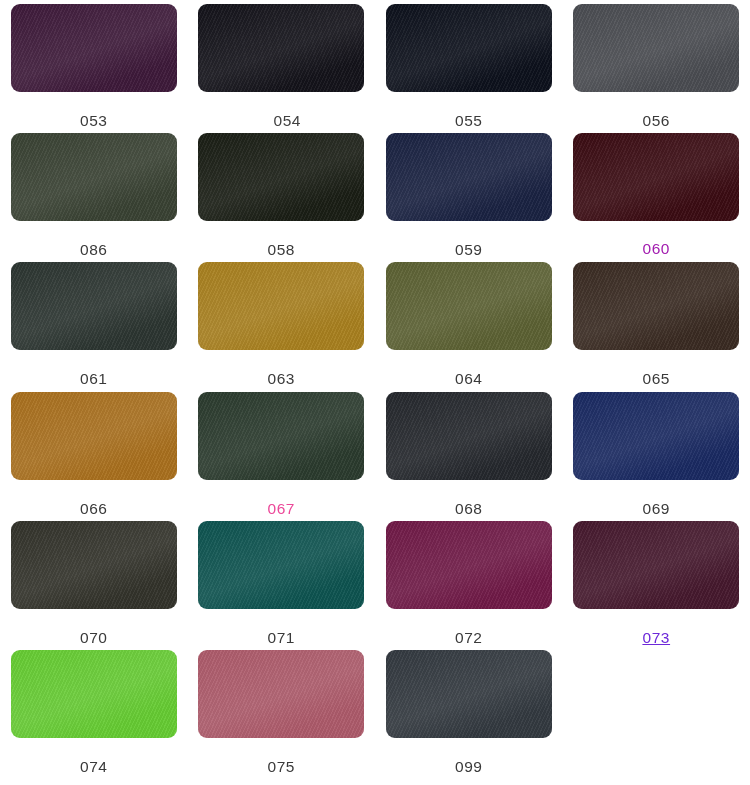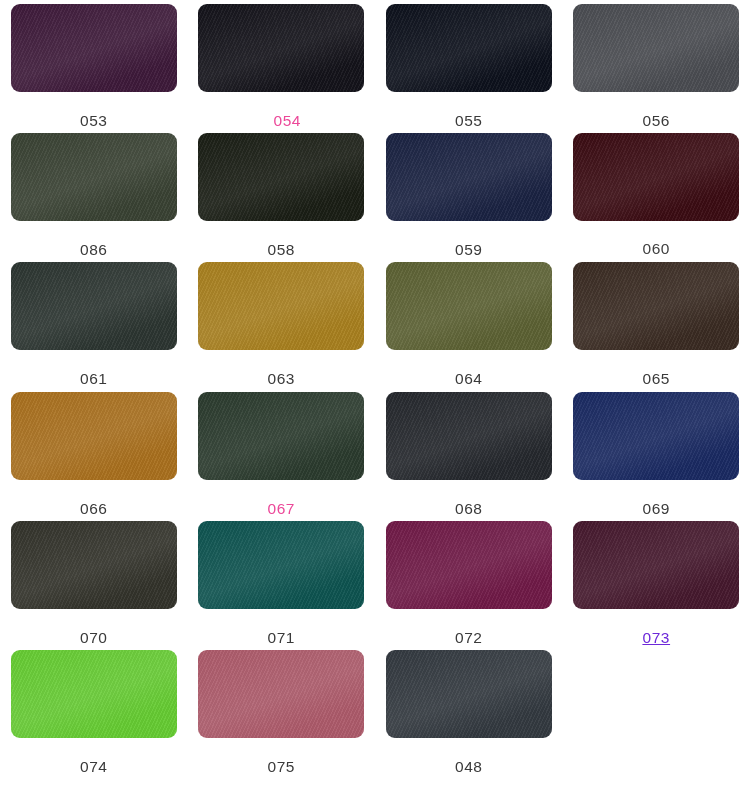--- a/index.html
+++ b/index.html
@@ -94,21 +94,21 @@
     <div class="swatch-cell">
       <div class="swatch-chip-wrap">
         <div class="swatch-chip" style="background-color: rgb(62, 26, 58);"></div>
       </div>
       <div class="swatch-label" style="color: rgb(58, 58, 58);">053</div>
     </div>
     <div class="swatch-cell">
       <div class="swatch-chip-wrap">
         <div class="swatch-chip" style="background-color: rgb(20, 19, 26);"></div>
       </div>
-      <div class="swatch-label" style="color: #ec4899; margin-left: 12px;">054</div>
+      <div class="swatch-label" style="color: #404040; margin-left: 12px;">054</div>
     </div>
     <div class="swatch-cell">
       <div class="swatch-chip-wrap">
         <div class="swatch-chip" style="background-color: rgb(13, 17, 28);"></div>
       </div>
       <div class="swatch-label" style="color: rgb(58, 58, 58);">055</div>
     </div>
     <div class="swatch-cell">
       <div class="swatch-chip-wrap">
         <div class="swatch-chip" style="background-color: rgb(74, 76, 81);"></div>
@@ -130,21 +130,21 @@
     <div class="swatch-cell">
       <div class="swatch-chip-wrap">
         <div class="swatch-chip" style="background-color: rgb(26, 34, 66);"></div>
       </div>
       <div class="swatch-label" style="color: rgb(58, 58, 58);">059</div>
     </div>
     <div class="swatch-cell">
       <div class="swatch-chip-wrap">
         <div class="swatch-chip" style="background-color: rgb(59, 12, 19);"></div>
       </div>
-      <div class="swatch-label" style="color: #404040; margin-top: 20px;">060</div>
+      <div class="swatch-label" style="color: #a21caf; margin-top: 20px;">060</div>
     </div>
     <div class="swatch-cell">
       <div class="swatch-chip-wrap">
         <div class="swatch-chip" style="background-color: rgb(44, 53, 49);"></div>
       </div>
       <div class="swatch-label" style="color: rgb(58, 58, 58);">061</div>
     </div>
     <div class="swatch-cell">
       <div class="swatch-chip-wrap">
         <div class="swatch-chip" style="background-color: rgb(168, 128, 31);"></div>
@@ -220,15 +220,15 @@
     <div class="swatch-cell">
       <div class="swatch-chip-wrap">
         <div class="swatch-chip" style="background-color: rgb(173, 91, 107);"></div>
       </div>
       <div class="swatch-label" style="color: rgb(58, 58, 58);">075</div>
     </div>
     <div class="swatch-cell">
       <div class="swatch-chip-wrap">
         <div class="swatch-chip" style="background-color: rgb(51, 57, 64);"></div>
       </div>
-      <div class="swatch-label" style="color: rgb(58, 58, 58);">048</div>
+      <div class="swatch-label" style="color: rgb(58, 58, 58);">099</div>
     </div>
   </div>
 
 </body></html>

